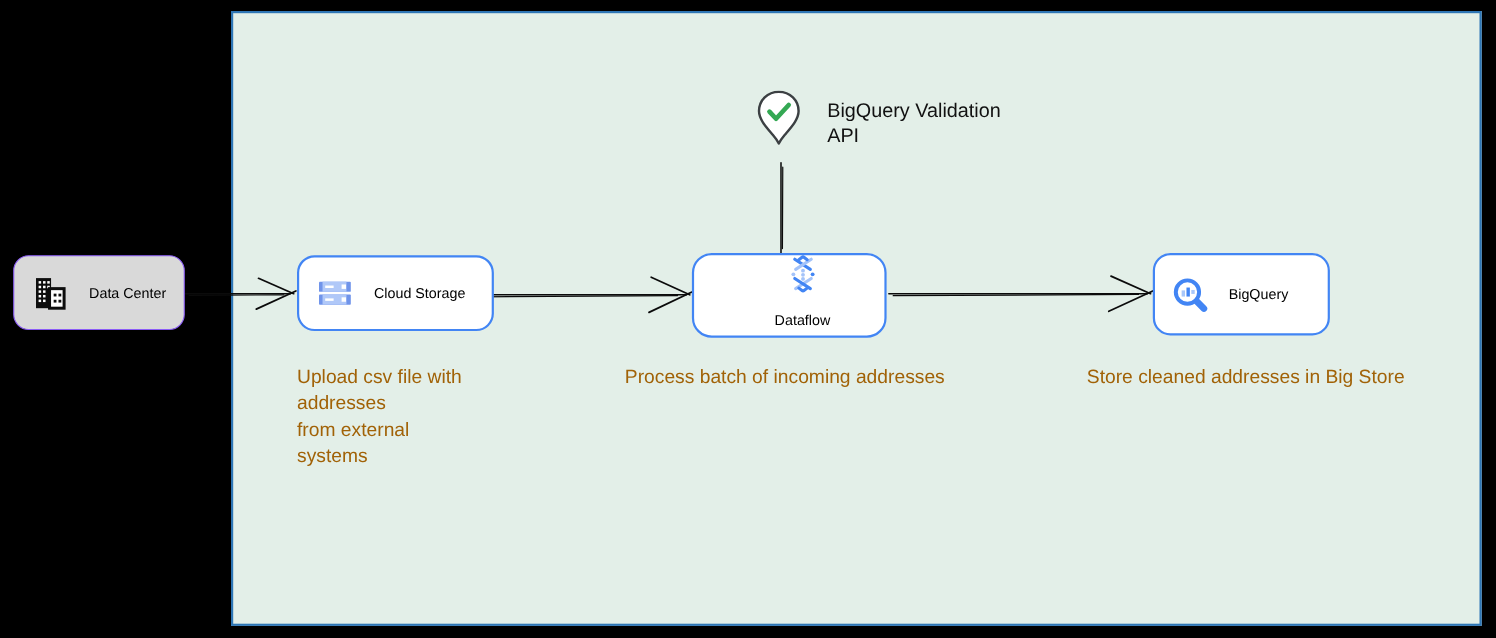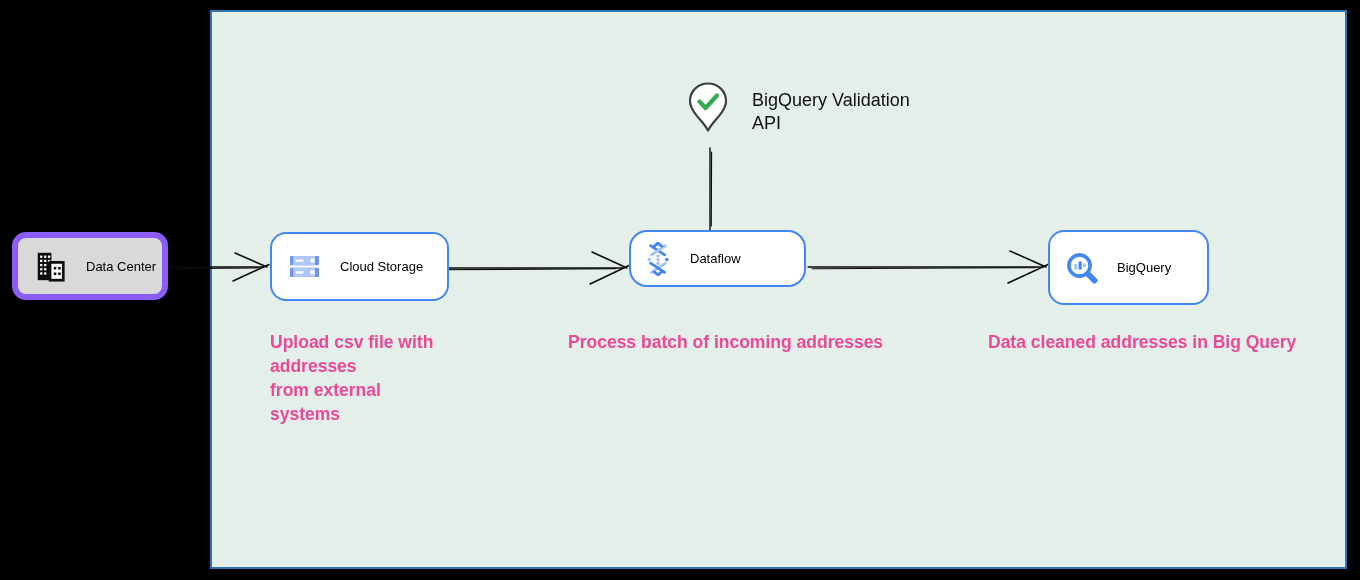--- a/index.html
+++ b/index.html
@@ -12,33 +12,33 @@
     background:#e3efe8;border:2px solid #2e76b5;z-index:1;
   }
   .connectors{position:absolute;left:0;top:0;width:1360px;height:580px;z-index:2;pointer-events:none;}
   .node{
     position:absolute;display:flex;align-items:center;z-index:3;box-sizing:border-box;
     background:#fff;border:2.5px solid #4285f4;border-radius:16px;
   }
   .node .label{font-size:13px;color:#000;white-space:nowrap;}
   .node-datacenter{
     left:12px;top:232px;width:156px;height:68px;background:#d9d9d9;
-    border:6px solid #8b5cf6;border-radius:14px;padding-left:17px;gap:20px;
+    border:1px solid #8b5cf6;border-radius:14px;padding-left:17px;gap:20px;
   }
   .node-storage{left:270px;top:232px;width:179px;height:69px;padding-left:18px;gap:21px;}
-  .node-dataflow{left:629px;top:230px;width:177px;height:57px;border-radius:18px;padding-left:12px;gap:17px;}
+  .node-dataflow{left:629px;top:230px;width:177px;height:77px;border-radius:18px;padding-left:24px;gap:17px;flex-direction:column;}
   .node-bigquery{left:1048px;top:230px;width:161px;height:75px;padding-left:15px;gap:18px;}
   .icon{display:flex;align-items:center;justify-content:center;flex:0 0 auto;}
   .pin-wrap{position:absolute;left:688px;top:82px;width:40px;height:50px;z-index:3;}
   .av-label{
     position:absolute;left:752px;top:89px;z-index:3;font-size:18px;line-height:23px;
     color:#111;white-space:pre-line;
   }
   .caption{
-    position:absolute;z-index:3;font-size:17.5px;line-height:24px;color:#ec4899;font-weight:bold;
+    position:absolute;z-index:3;font-size:17.5px;line-height:24px;color:#a16207;
   }
   .caption-upload{left:270px;top:330px;width:230px;white-space:pre-line;}
   .caption-process{left:568px;top:330px;white-space:nowrap;}
   .caption-store{left:988px;top:330px;white-space:nowrap;}
 </style>
 </head>
 <body>
 
 <div class="stage">
 
@@ -168,15 +168,15 @@
     </span>
   </div>
   <div class="av-label">BigQuery Validation
 API</div>
 
   <div class="caption caption-upload">Upload csv file with
 addresses
 from external
 systems</div>
   <div class="caption caption-process">Process batch of incoming addresses</div>
-  <div class="caption caption-store">Data cleaned addresses in Big Query</div>
+  <div class="caption caption-store">Store cleaned addresses in Big Store</div>
 
 </div>
 
 </body></html>

